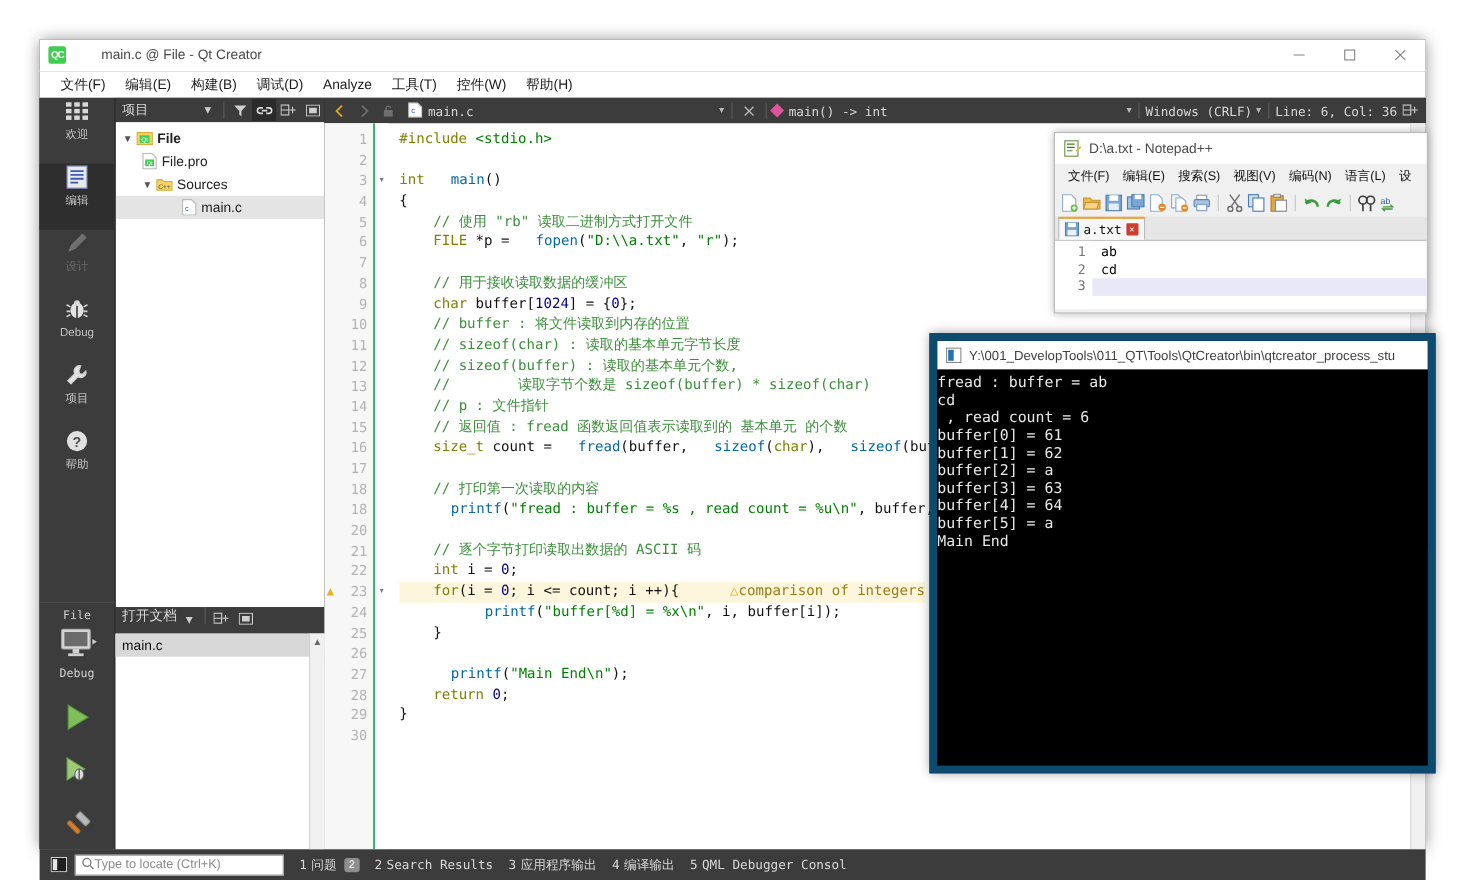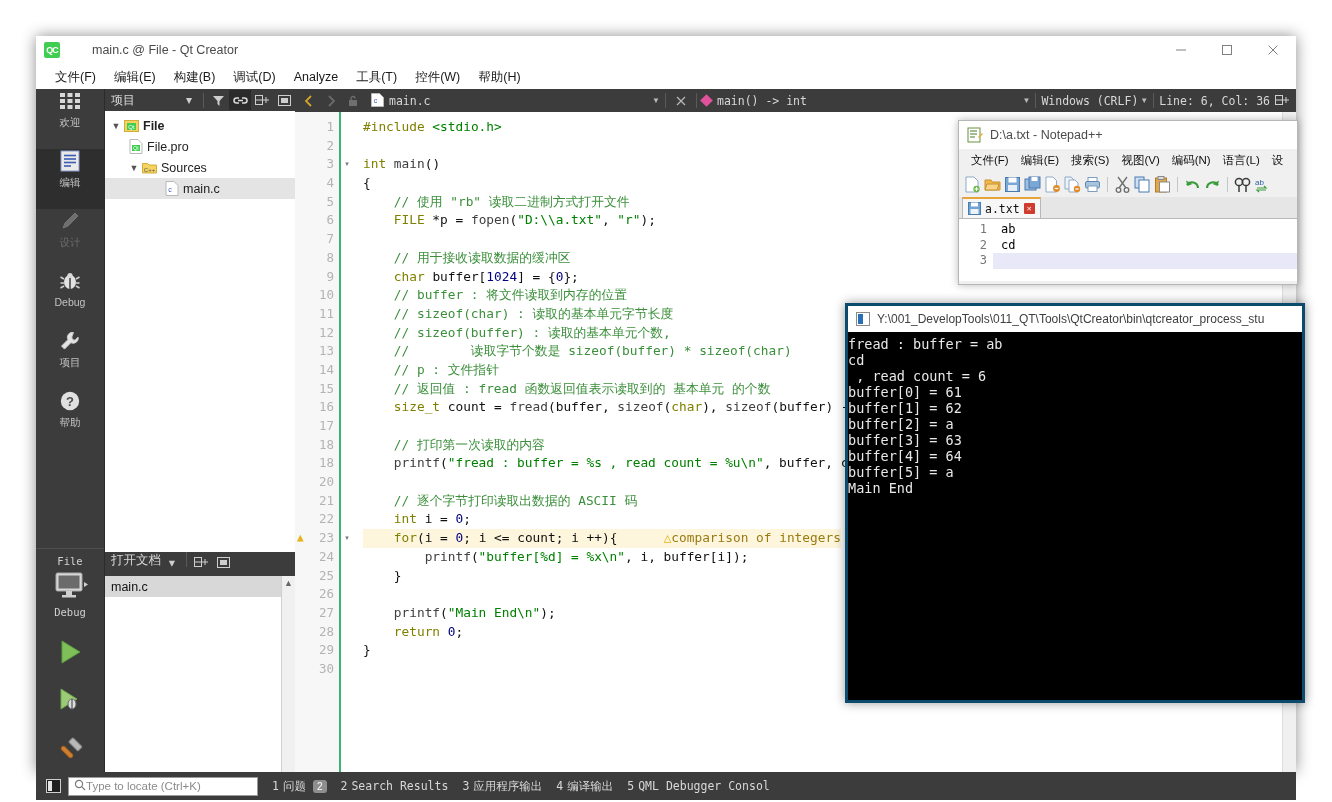--- a/index.html
+++ b/index.html
@@ -148,21 +148,21 @@
   .codetext {
     flex:1; padding-top:6px; padding-left:10px;
     font-family:"DejaVu Sans Mono", monospace; font-size:12.8px;
     color:#111; white-space: pre; overflow: hidden;
   }
   .cl { height:18.7px; line-height:18.7px; white-space: pre; }
   .k-pre { color:#808000; }
   .k-str { color:#008000; }
   .k-cmt { color:#3b8f3b; }
   .k-kw  { color:#808000; }
-  .k-fn  { color:#404040; }
+  .k-fn  { color:#0369a1;margin-left:16px; }
   .k-num { color:#000080; }
   .k-var { color:#111; }
   .warnline { background:#fdf6dd; display:inline-block;}
   .warnmsg { color:#9a7b12; }
   .warn-tri { color:#e8b21a; }
   .codescroll { position:absolute; right:0; top:0; bottom:0; width:14px; background:#f0f0f0; border-left:1px solid #ddd;}
 
   
   .statusbar {
     height: 28px; background:#3c3c3c; display:flex; align-items:center;
@@ -212,21 +212,21 @@
   .npp-editor { background:#ffffff; height:62px; display:flex; font-family:"DejaVu Sans Mono", monospace; font-size:12px;}
   .npp-gutter { width:34px; color:#777; text-align:right; padding-right:6px; padding-top:3px; background:#ffffff;}
   .npp-gl { height:15.5px; line-height:15.5px; }
   .npp-body { flex:1; padding-top:3px; padding-left:8px; position:relative;}
   .npp-line { height:15.5px; line-height:15.5px; color:#000; }
   .npp-line.cur { background:#e8e8f8; margin-left:-8px; padding-left:8px;}
 
   
   #console {
     position:absolute; left:845px; top:303px; width:460px; height:400px;
-    background:#000000; border:3px solid #0c4a6e;
+    background:#000000; border:7px solid #0c4a6e;
     box-shadow: 0 0 10px rgba(0,0,0,0.4);
     overflow:hidden;
   }
   .con-title { height:26px; background:#ffffff; display:flex; align-items:center; padding-left:8px; }
   .con-ico { width:14px; height:14px; margin-right:7px; background:#ffffff; border:1px solid #8a8a8a; position:relative;}
   .con-ico:after { content:""; position:absolute; left:1px; top:1px; width:5px; height:10px; background:#2a6fb5;}
   .con-title-text { font-size:12px; color:#3f3f3f; white-space:nowrap; overflow:hidden;}
   .con-body {
     background:#000000; color:#e8e8e8;
     font-family:"DejaVu Sans Mono", monospace; font-size:13.5px;

